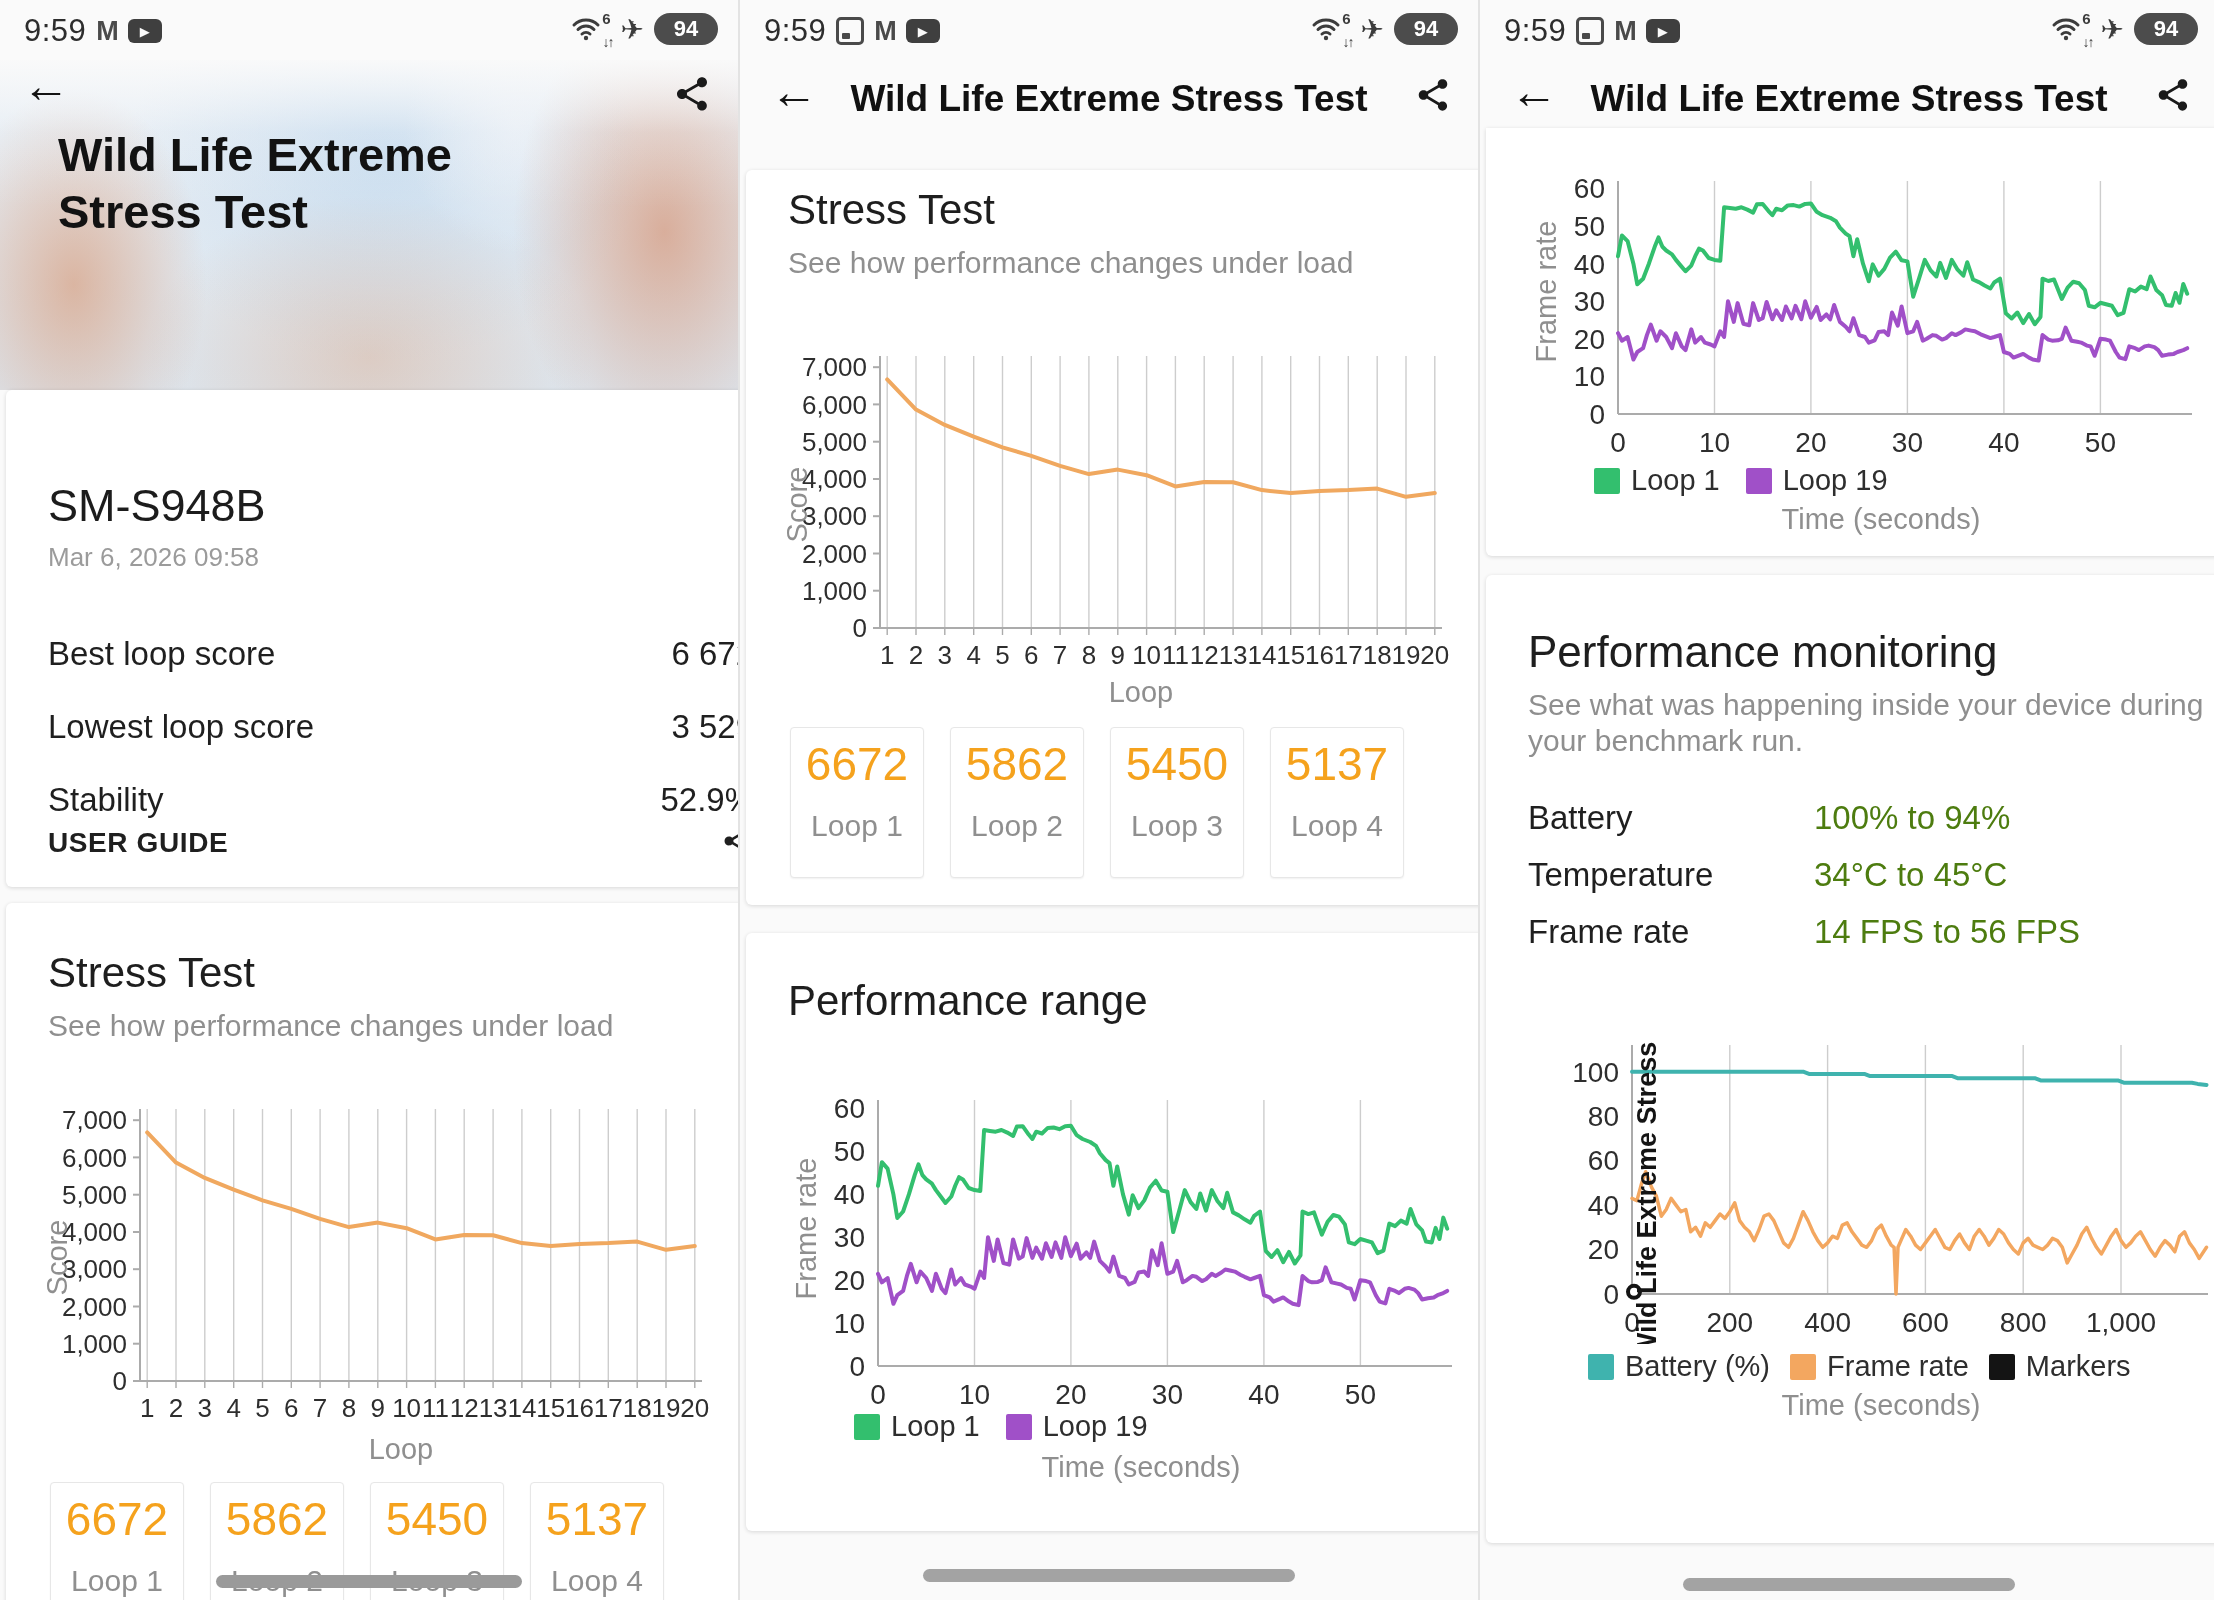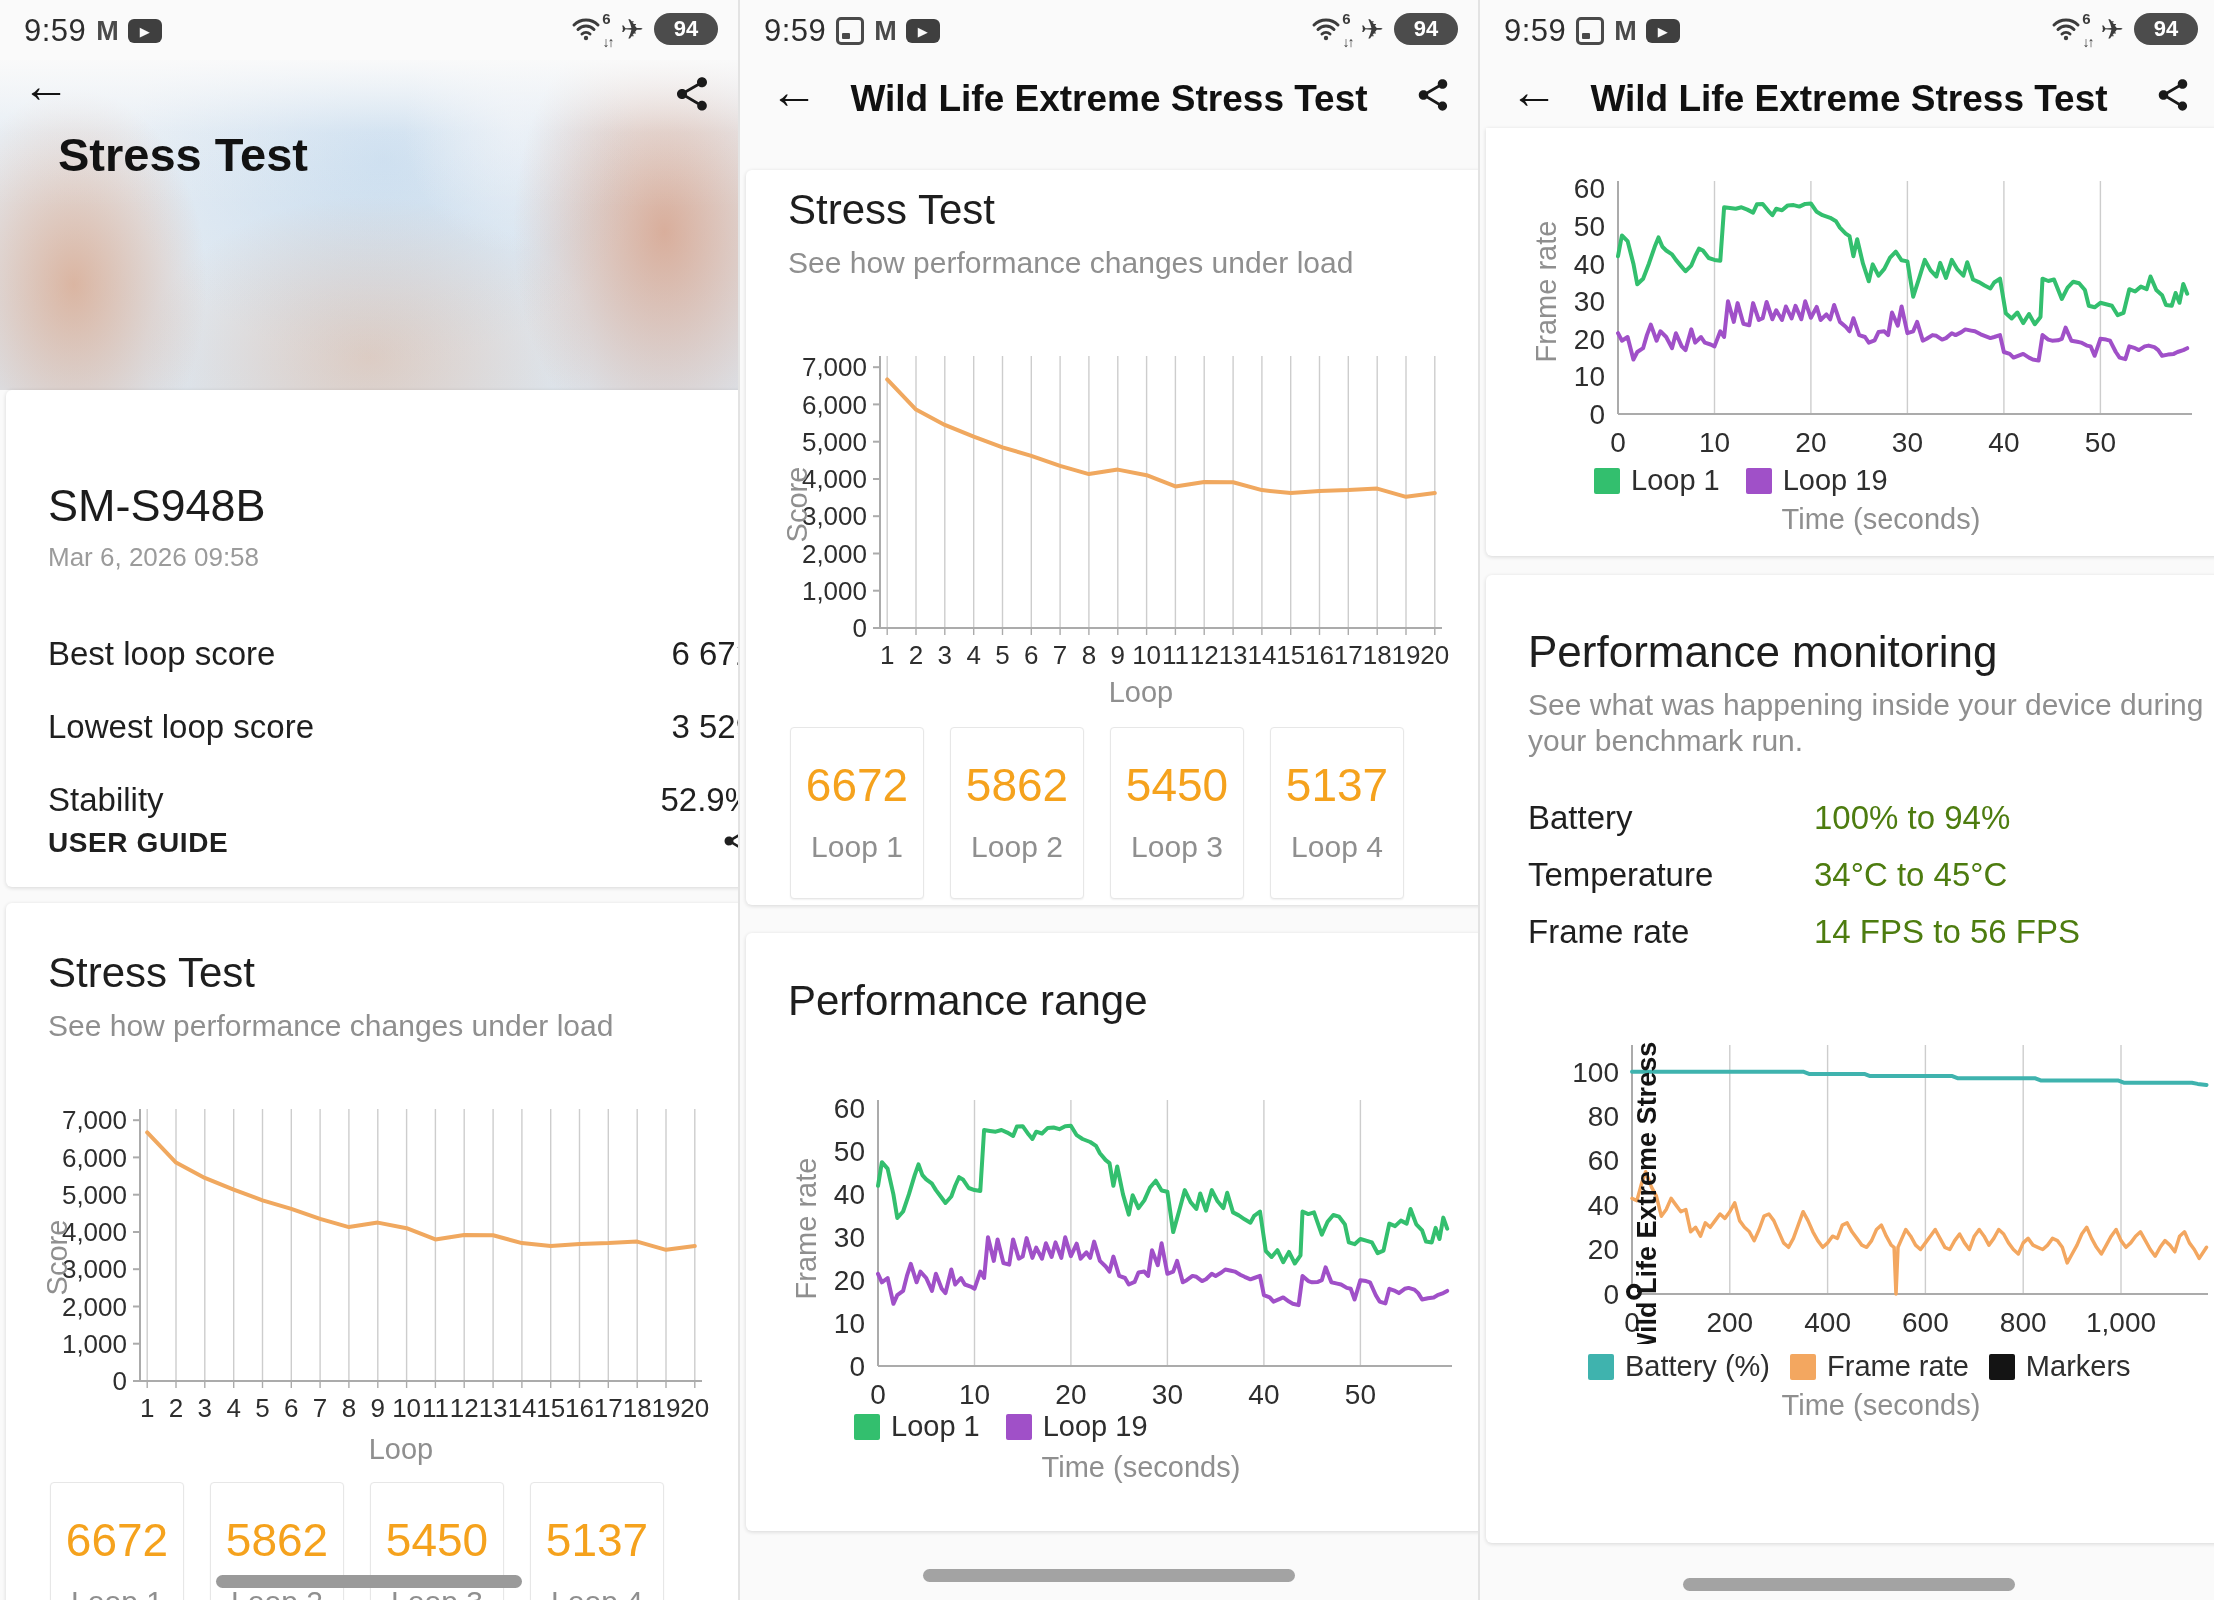--- a/index.html
+++ b/index.html
@@ -49,21 +49,21 @@
   .uguide-label{font-size:28px;font-weight:700;color:#1f1f1f;letter-spacing:.6px;}
 
   .sec-title{font-size:42px;font-weight:500;color:#1e1e1e;}
   .sec-sub{margin-top:12px;font-size:30px;color:#8f8f8f;}
 
   .chart-wrap{position:relative;}
   .ylab{position:absolute;font-size:29px;color:#8f8f8f;transform:rotate(-90deg);transform-origin:center;}
   .xlab{text-align:center;font-size:29px;color:#8f8f8f;}
 
   .chips{display:flex;gap:26px;}
-  .chip{width:132px;background:#fff;border:1px solid #e7e7e7;border-radius:4px;box-shadow:0 1px 2px rgba(0,0,0,.06);text-align:center;padding-top:30px;height:140px;}
+  .chip{width:132px;background:#fff;border:1px solid #e7e7e7;border-radius:4px;box-shadow:0 1px 2px rgba(0,0,0,.06);text-align:center;padding-top:9px;height:140px;}
   .chip-val{font-size:46px;font-weight:500;color:#F5A21D;}
   .chip-lab{margin-top:18px;font-size:30px;color:#8f8f8f;}
 
   
   .appbar{position:absolute;top:60px;left:0;right:0;height:76px;}
   .appbar .back-btn{top:8px;left:30px;}
   .appbar-title{position:absolute;left:50%;transform:translateX(-50%);top:18px;font-size:37px;font-weight:700;color:#111;white-space:nowrap;}
   .appbar .share-btn{position:absolute;right:26px;top:16px;}
 
   .legend{display:flex;align-items:center;gap:26px;}
@@ -113,20 +113,21 @@
     </div>
 
     <div class="hero">
       <span class="back-btn">←</span>
       <span class="share-btn">
         <svg width="40" height="40" viewBox="0 0 24 24">
             <path d="M18 16.1c-.8 0-1.5.3-2 .8l-7.1-4.2c.1-.2.1-.5.1-.7s0-.5-.1-.7l7-4.1c.5.5 1.3.8 2.1.8 1.7 0 3-1.3 3-3s-1.3-3-3-3-3 1.3-3 3c0 .2 0 .5.1.7l-7 4.1c-.5-.5-1.3-.8-2.1-.8-1.7 0-3 1.3-3 3s1.3 3 3 3c.8 0 1.6-.3 2.1-.8l7.1 4.2c-.1.2-.1.4-.1.6 0 1.6 1.3 2.9 2.9 2.9s2.9-1.3 2.9-2.9-1.3-2.9-2.9-2.9z" fill="#1a1a1a"></path>
           </svg>
       </span>
       <div class="hero-title">
+        <div>Wild Life Extreme</div>
         <div>Stress Test</div>
       </div>
     </div>
 
     <div class="card pad" style="top:390px;height:497px;">
       <div class="model">SM-S948B</div>
       <div class="date">Mar 6, 2026 09:58</div>
       <div class="rows">
         <div class="krow">
           <span>Best loop score</span>

